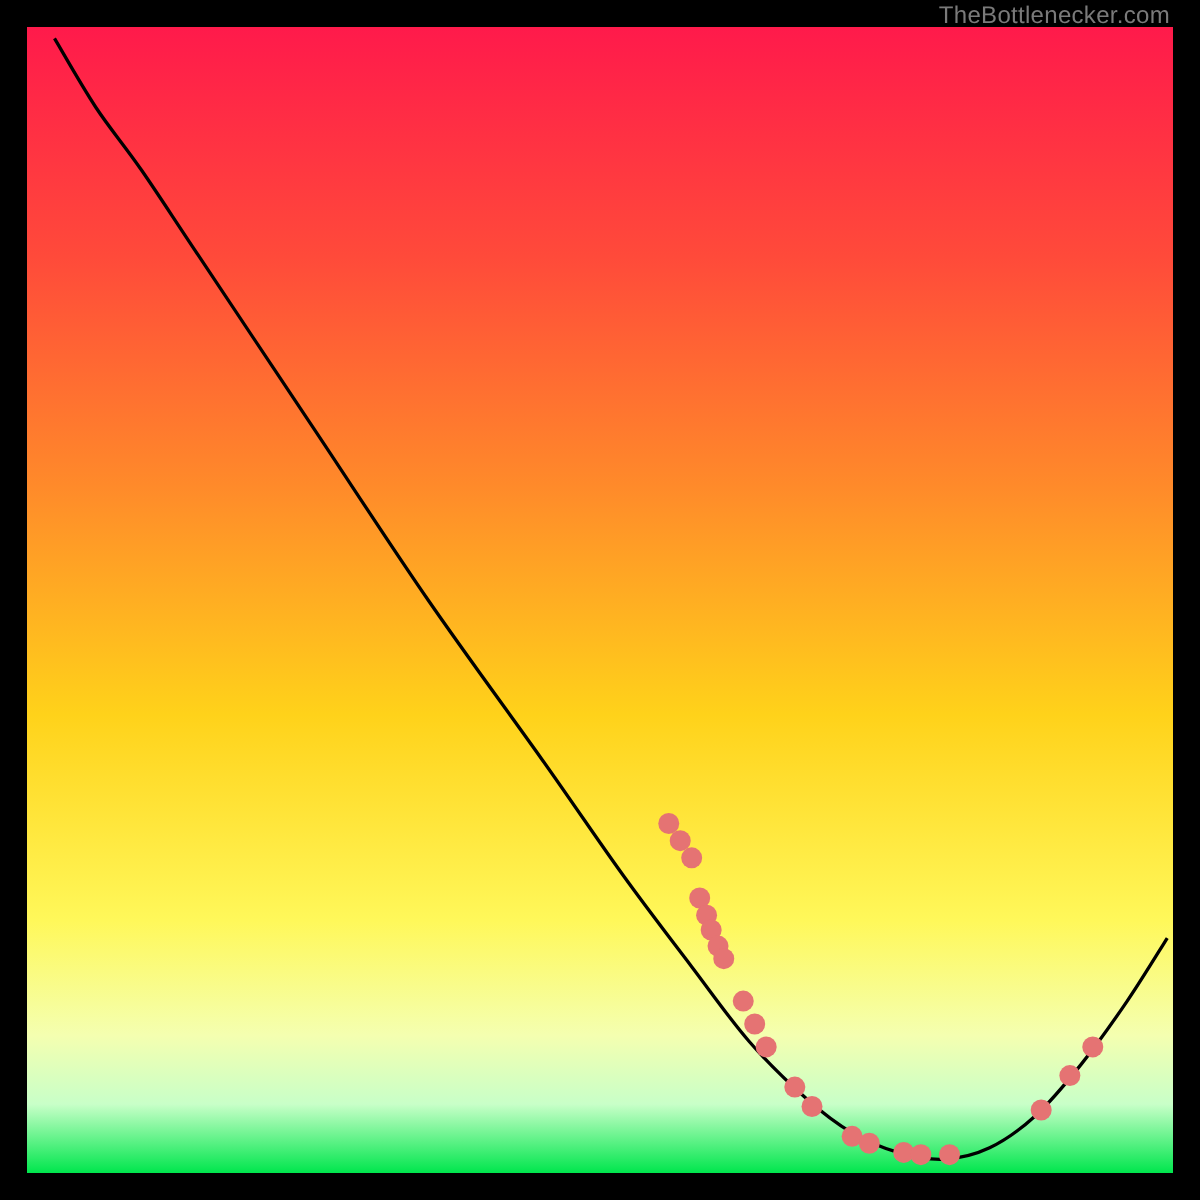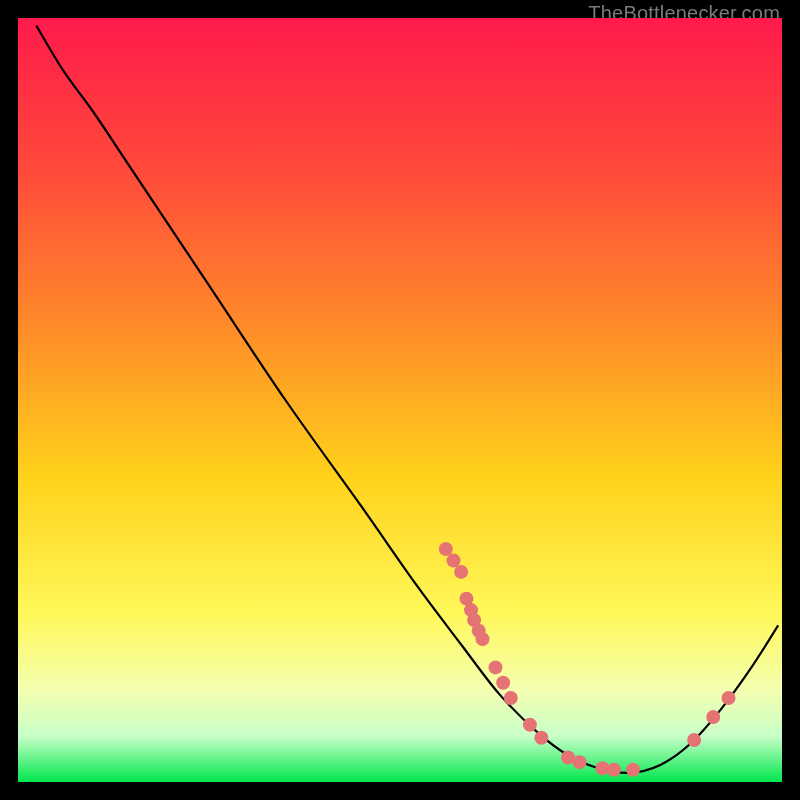--- a/index.html
+++ b/index.html
@@ -18,21 +18,21 @@
     top: 18px;
     width: 764px;
     height: 764px;
     background: #000;
   }
   .watermark {
     position: absolute;
     top: 2px;
     right: 20px;
     color: #7a7a7a;
-    font-size: 20px;
+    font-size: 16px;
     font-weight: 500;
     letter-spacing: 0.2px;
   }
   svg { display: block; }
 </style>
 </head>
 <body>
 
 <div class="watermark">TheBottlenecker.com</div>
 

